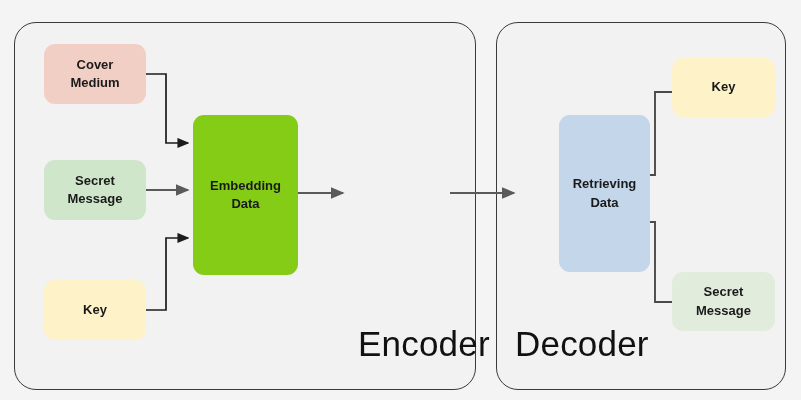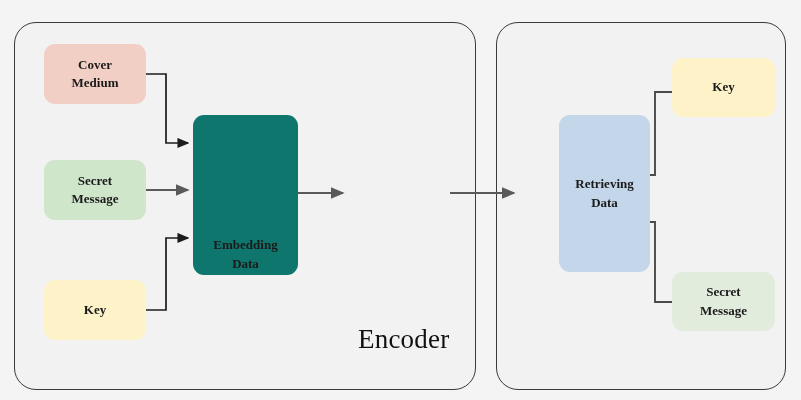--- a/index.html
+++ b/index.html
@@ -5,36 +5,36 @@
   html, body {
     margin: 0;
     padding: 0;
     background: #f4f4f4;
   }
   #canvas {
     position: relative;
     width: 801px;
     height: 400px;
     background: #f4f4f4;
-    font-family: Liberation Serif, serif;
+    font-family: Liberation Sans, sans-serif;
     overflow: hidden;
   }
   .panel {
     position: absolute;
     box-sizing: border-box;
     background: #f2f2f2;
     border: 1.4px solid #3a3a3a;
     border-radius: 22px;
   }
   #panel-encoder { left: 14px;  top: 22px; width: 462px; height: 368px; }
   #panel-decoder { left: 496px; top: 22px; width: 290px; height: 368px; }
 
   .panel-label {
     position: absolute;
-    font-size: 27px;
+    font-size: 35px;
     font-weight: 400;
     color: #111;
     letter-spacing: 0.2px;
     white-space: nowrap;
   }
   #label-encoder { left: 358px; top: 324px; }
   #label-decoder { left: 515px; top: 324px; }
 
   .node {
     position: absolute;
@@ -49,21 +49,21 @@
     color: #1a1a1a;
     line-height: 1.42;
     padding: 2px;
   }
   .node .node-text { white-space: pre-line; }
 
   
   #node-cover-medium   { left: 44px;  top: 44px;  width: 102px; height: 60px;  background: #f2cfc5; }
   #node-secret-message { left: 44px;  top: 160px; width: 102px; height: 60px;  background: #cfe6cb; }
   #node-key-encoder    { left: 44px;  top: 280px; width: 102px; height: 60px;  background: #fdf2c8; }
-  #node-embedding-data { left: 193px; top: 115px; width: 105px; height: 160px; background: #0f766e; align-items: flex-end; }
+  #node-embedding-data { left: 193px; top: 115px; width: 105px; height: 160px; background: #84cc16; }
   #node-stego-object   { left: 348px; top: 145px; width: 102px; height: 97px;  background: #f4d5c9; }
 
   
   #node-retrieving-data  { left: 519px; top: 115px; width: 91px;  height: 157px; background: #c3d6ea; margin-left: 40px; }
   #node-key-decoder      { left: 672px; top: 58px;  width: 103px; height: 59px;  background: #fdf2c8; }
   #node-secret-decoder   { left: 672px; top: 272px; width: 103px; height: 59px;  background: #e2ecdd; }
 
   #edges {
     position: absolute;
     left: 0; top: 0;
@@ -130,14 +130,15 @@
   </div>
   <div class="node" id="node-key-decoder">
     <span class="node-text">Key</span>
   </div>
   <div class="node" id="node-secret-decoder">
     <span class="node-text">Secret
 Message</span>
   </div>
 
   <div class="panel-label" id="label-encoder">Encoder</div>
+  <div class="panel-label" id="label-decoder">Decoder</div>
 
 </div>
 
 </body></html>

